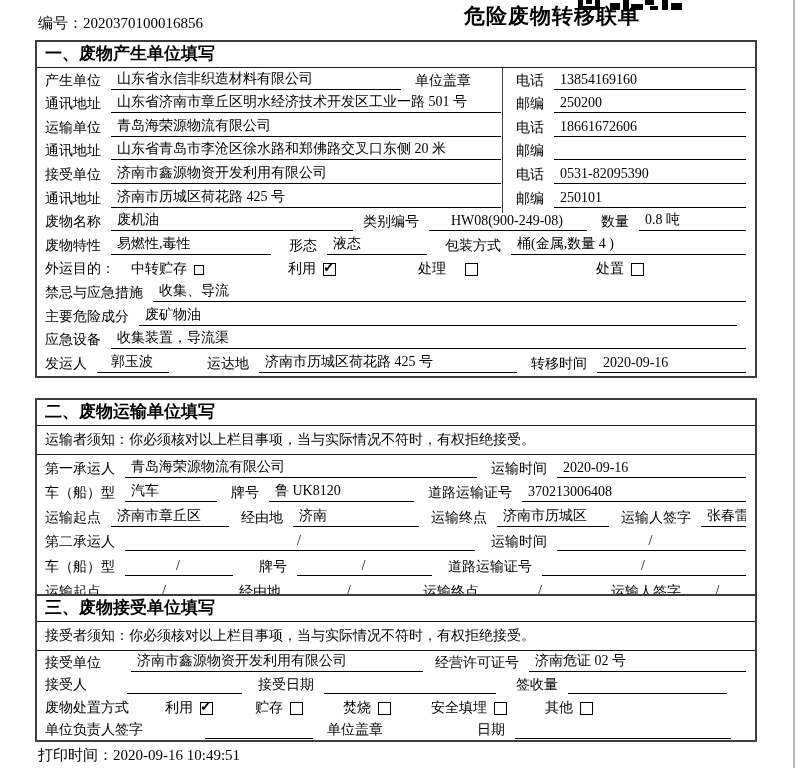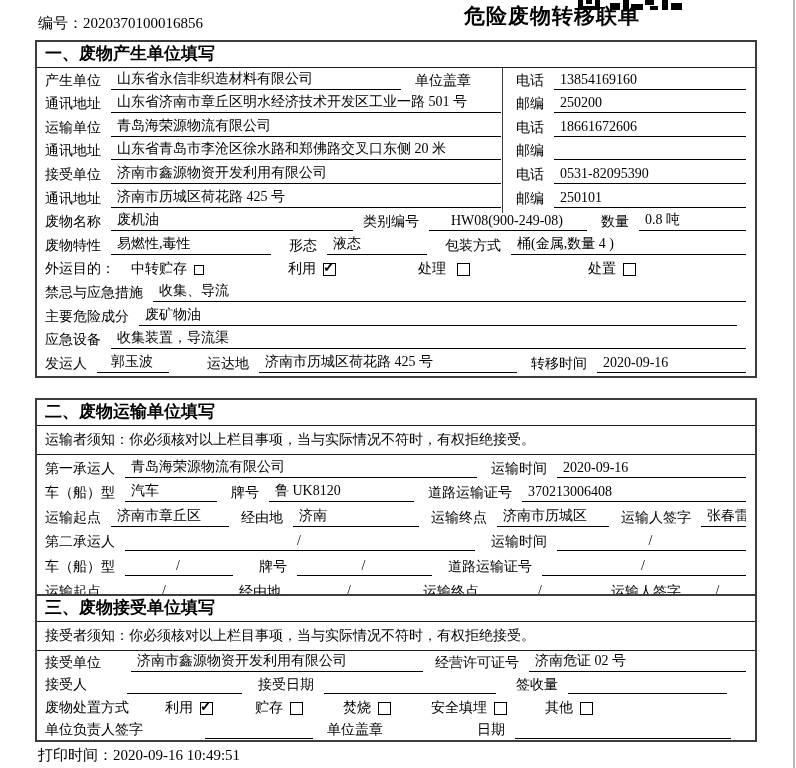--- a/index.html
+++ b/index.html
@@ -147,21 +147,21 @@
       <span class="lb" style="margin-left:18px">包装方式</span>
       <span class="uv gr">桶(金属,数量 4 )</span>
     </div>
 
     <div class="row">
       <span class="lb">外运目的：</span>
       <span class="lb" style="margin-left:6px;margin-right:0">中转贮存</span>
       <span class="cb small"></span>
       <span class="lb" style="margin-left:84px;margin-right:0">利用</span>
       <span class="cb checked"></span>
-      <span class="lb" style="margin-left:82px;margin-right:4px">处理</span>
+      <span class="lb" style="margin-left:82px;margin-right:12px">处理</span>
       <span class="cb"></span>
       <span class="lb" style="margin-left:118px;margin-right:0">处置</span>
       <span class="cb"></span>
     </div>
 
     <div class="row">
       <span class="lb">禁忌与应急措施</span>
       <span class="uv gr">收集、导流</span>
     </div>
 

